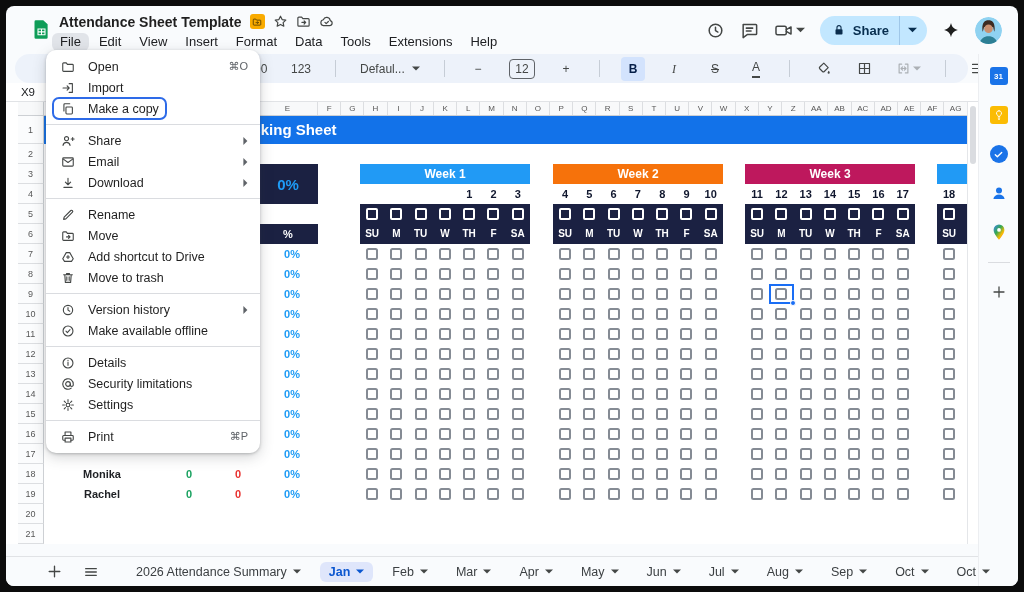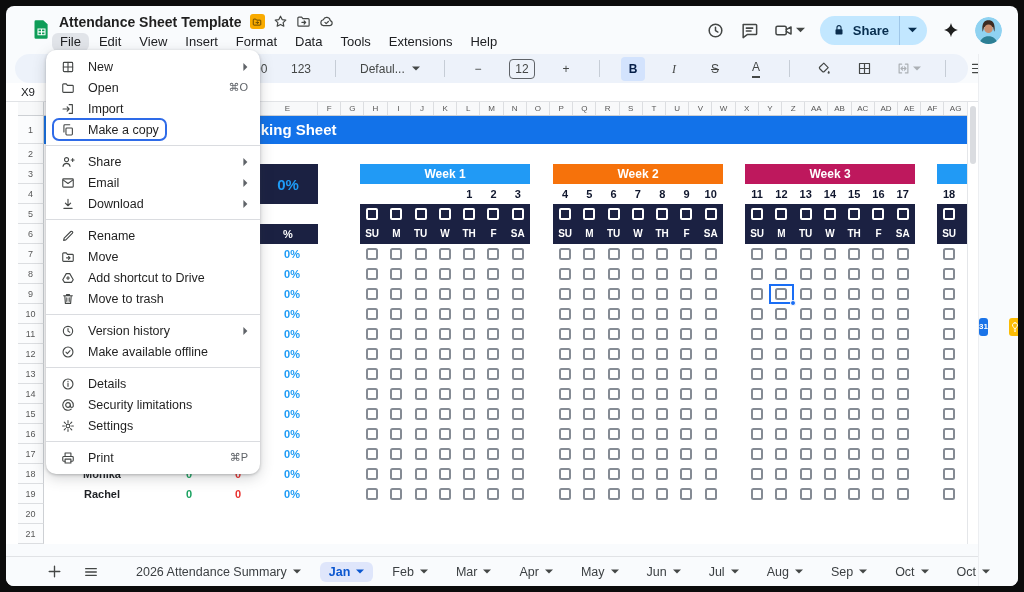--- a/index.html
+++ b/index.html
@@ -96,21 +96,21 @@
   .ppct{color:var(--pct_blue)}
   .selbox{position:absolute;border:2px solid var(--selection);z-index:5}
   .seldot{position:absolute;right:-4px;bottom:-4px;width:6px;height:6px;border-radius:50%;
     background:var(--selection);border:1px solid #fff}
 
   .vscroll{position:absolute;left:962px;top:96px;width:10px;height:442px;background:#fff}
   .vthumb{position:absolute;left:2px;top:4px;width:6px;height:58px;border-radius:3px;background:#dadce0}
 
   
   .sidebar{position:absolute;left:972px;top:48px;width:40px;bottom:0;background:#f9fbfd;border-left:1px solid #eceef1;
-    display:flex;flex-direction:row;align-items:center;padding-top:13px;gap:21px}
+    display:flex;flex-direction:column;align-items:center;padding-top:13px;gap:21px}
   .cal{width:18px;height:18px;border-radius:3px;background:#1a73e8;color:#fff;font-size:8px;font-weight:700;
     display:flex;align-items:center;justify-content:center}
   .keep{width:18px;height:18px;border-radius:3px;background:#fbbc04;display:flex;align-items:center;justify-content:center;color:#fff}
   .keep .ic{width:12px;height:12px}
   .tasks{width:18px;height:18px;border-radius:50%;background:#1a73e8;display:flex;align-items:center;justify-content:center;color:#fff}
   .tasks .ic{width:11px;height:11px}
   .sbic{width:18px;height:18px;color:#1a73e8}
   .sbdiv{width:22px;height:1px;background:#dadce0;flex:none}
   .sbplus{width:16px;height:16px;color:#444746}
 
@@ -1883,34 +1883,20 @@
           </span>
         </div>
         <div class="tab"></div>
       </div>
   </div>
 
   <div class="filemenu" id="file-menu">
       <div class="fitem">
         <span class="ic fic">
           <svg viewBox="0 0 24 24" fill="none" stroke="currentColor" stroke-width="1.9" stroke-linecap="round" stroke-linejoin="round">
-            <rect x="4" y="4" width="16" height="16" rx="1.5"></rect>
-            <path d="M4 12h16M12 4v16"></path>
-          </svg>
-        </span>
-        <span class="flabel">New</span>
-        <span class="ic fsub">
-          <svg viewBox="0 0 6 10" fill="none" stroke="currentColor" stroke-width="1.9" stroke-linecap="round" stroke-linejoin="round">
-            <path d="M1 0l5 5-5 5z" fill="currentColor" stroke="none"></path>
-          </svg>
-        </span>
-      </div>
-      <div class="fitem">
-        <span class="ic fic">
-          <svg viewBox="0 0 24 24" fill="none" stroke="currentColor" stroke-width="1.9" stroke-linecap="round" stroke-linejoin="round">
             <path d="M3 6.5A1.5 1.5 0 0 1 4.5 5H9l2 2.5h8.5A1.5 1.5 0 0 1 21 9v9a1.5 1.5 0 0 1-1.5 1.5h-15A1.5 1.5 0 0 1 3 18z"></path>
           </svg>
         </span>
         <span class="flabel">Open</span>
         <span class="fsc">⌘O</span>
       </div>
       <div class="fitem">
         <span class="ic fic">
           <svg viewBox="0 0 24 24" fill="none" stroke="currentColor" stroke-width="1.9" stroke-linecap="round" stroke-linejoin="round">
             <path d="M14 4.5h5.5v15H14"></path>

